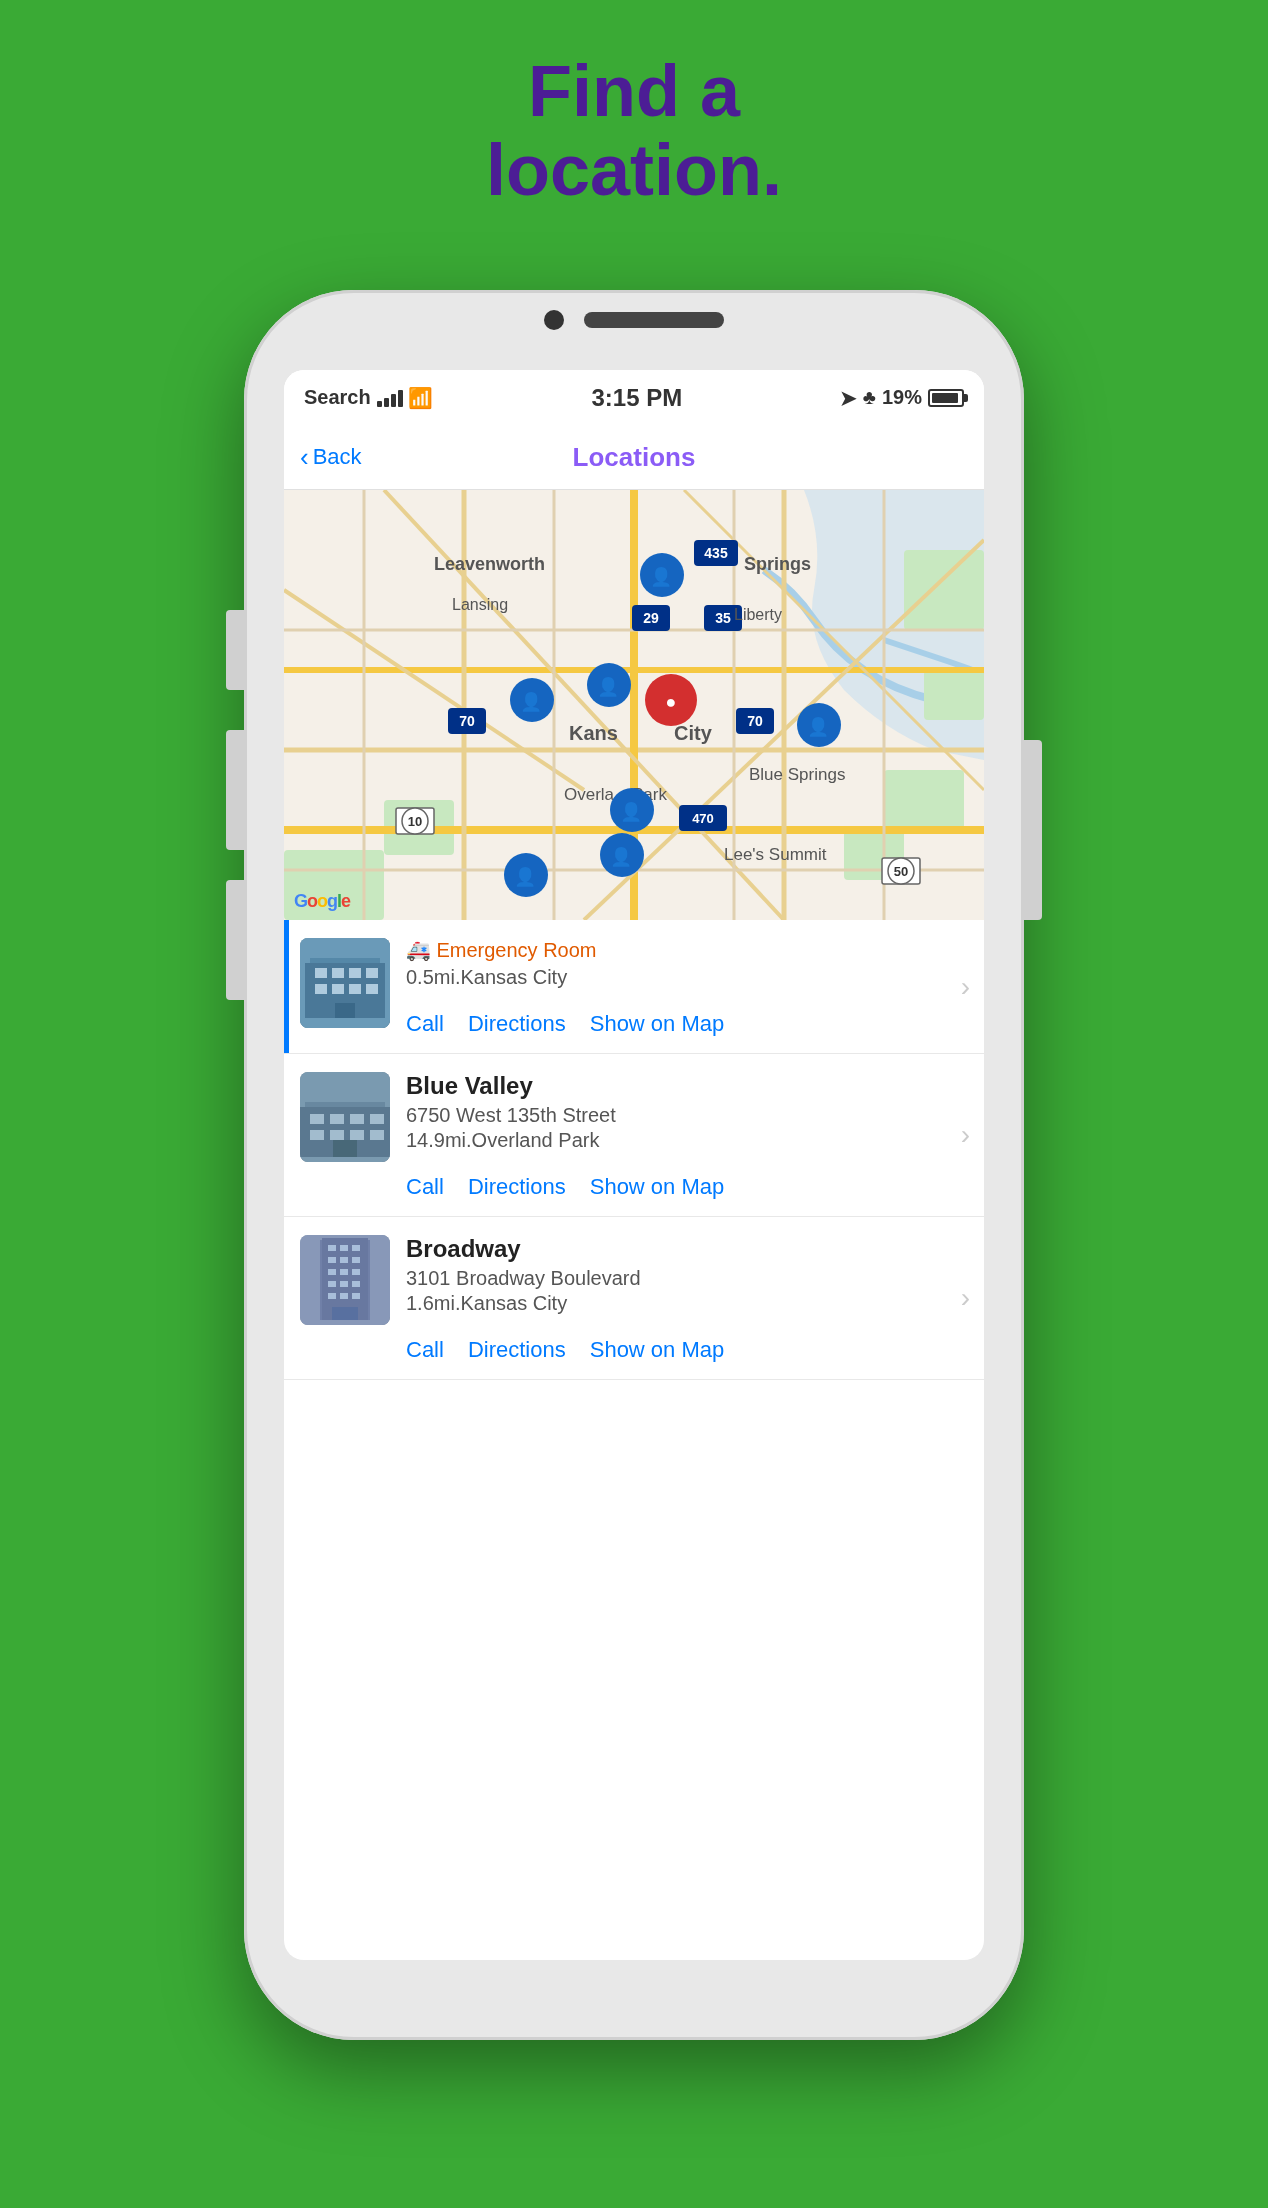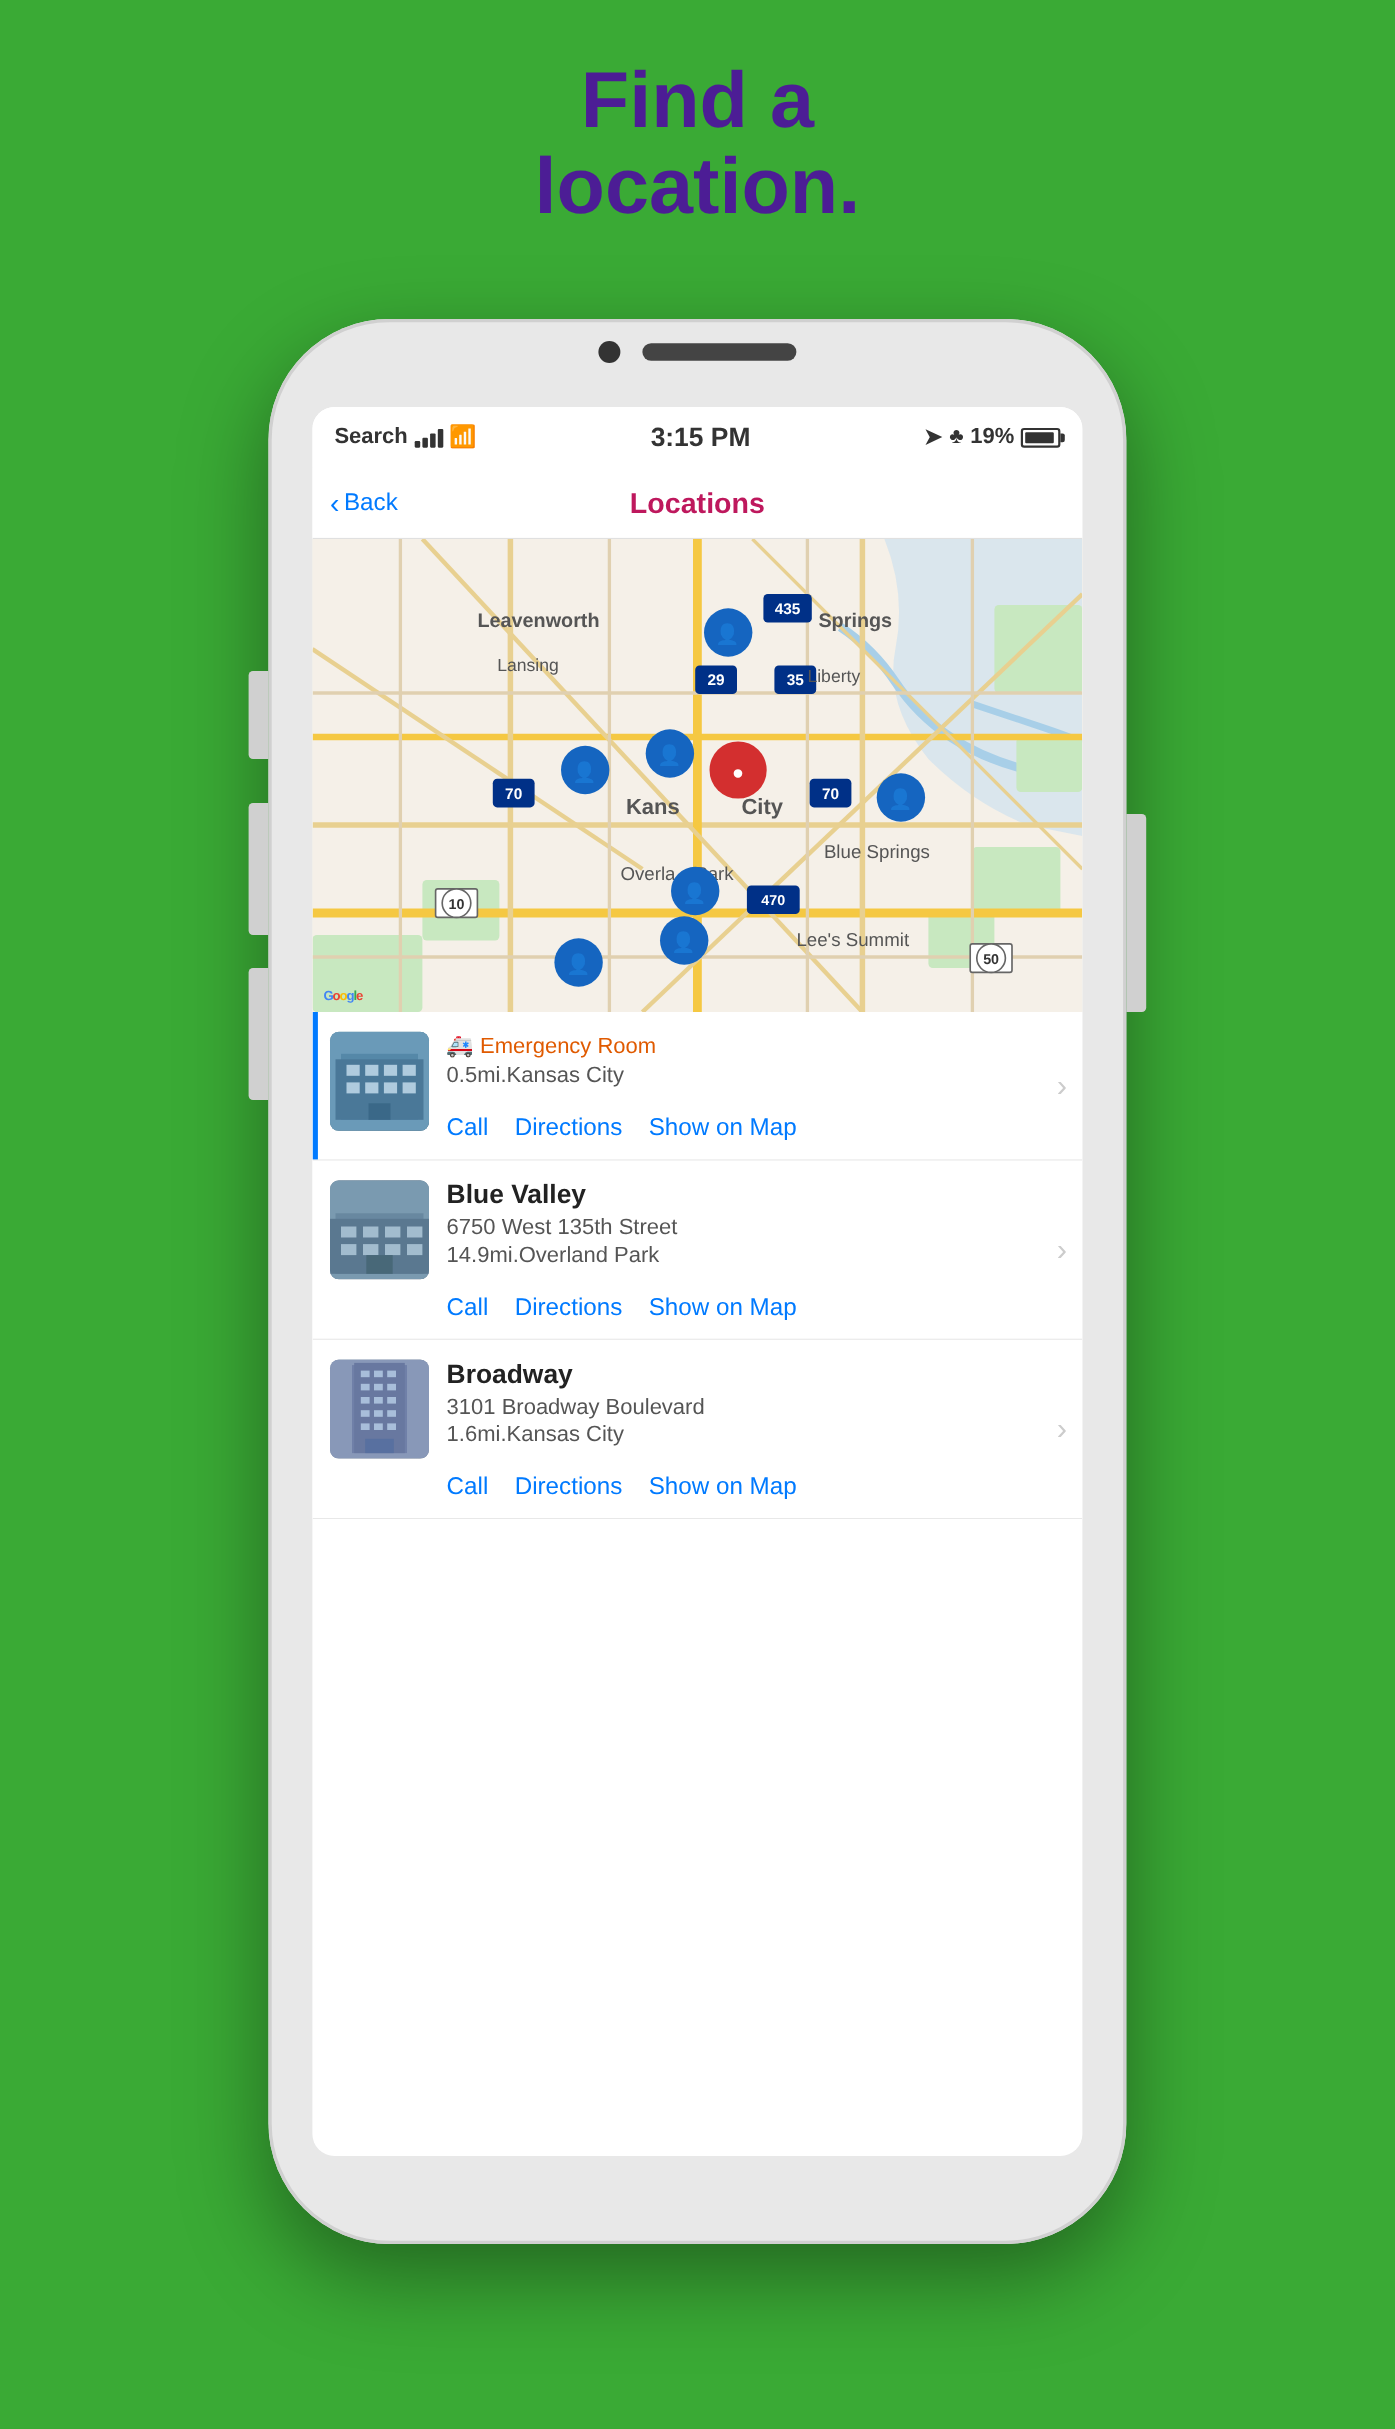--- a/index.html
+++ b/index.html
@@ -159,21 +159,21 @@
       position: absolute;
       left: 16px;
       display: flex;
       align-items: center;
       color: #007aff;
       font-size: 22px;
       font-weight: 400;
       cursor: pointer;
     }
     .back-chevron { font-size: 26px; margin-right: 4px; }
-    .nav-title { font-size: 26px; font-weight: 700; color: #be185d; }
+    .nav-title { font-size: 26px; font-weight: 700; color: #8b5cf6; }
 
     
     .map-area {
       width: 700px;
       height: 430px;
       background: #e8e4d4;
       position: relative;
       overflow: hidden;
     }
 
@@ -233,21 +233,21 @@
       background: linear-gradient(135deg, #87a5b8 0%, #5a7f98 100%);
       overflow: hidden;
       position: relative;
     }
 
     
     .google-logo {
       position: absolute;
       bottom: 8px;
       left: 10px;
-      font-size: 12px;
+      font-size: 18px;
       font-weight: 700;
       letter-spacing: -1px;
       margin-top: 23px;
     }
     .g-blue { color: #4285f4; }
     .g-red { color: #ea4335; }
     .g-yellow { color: #fbbc04; }
     .g-green { color: #34a853; }
   </style>
 </head>

